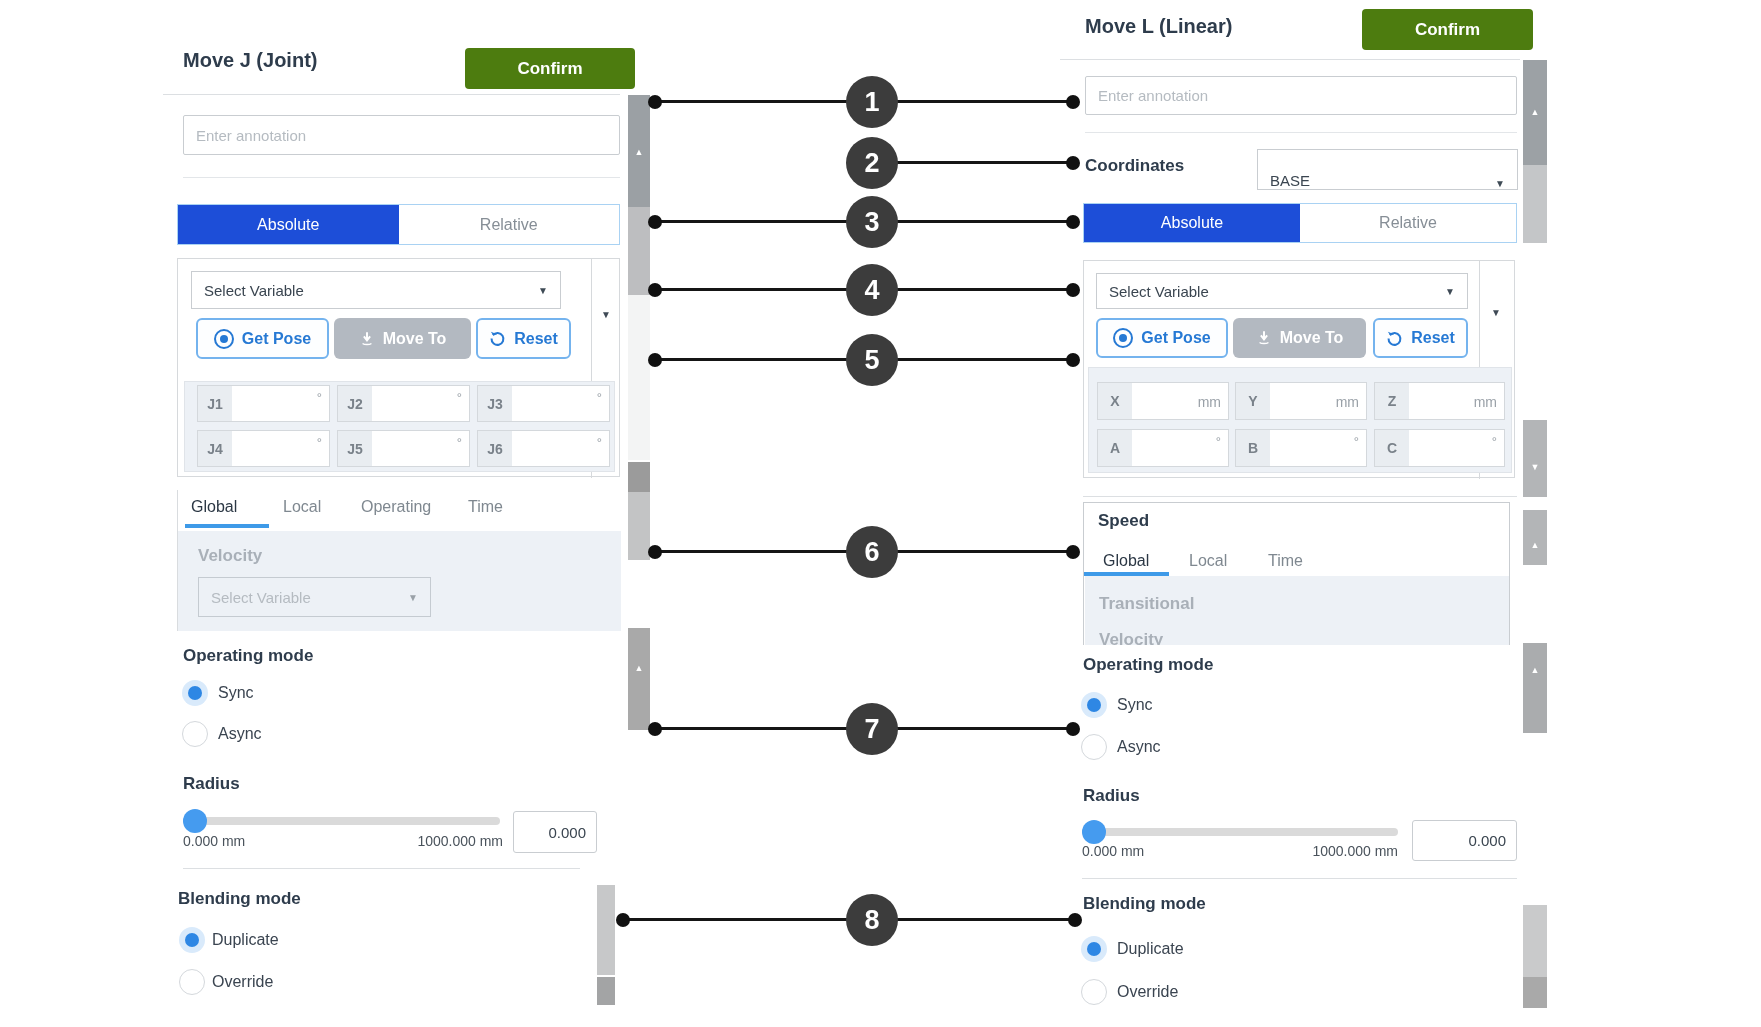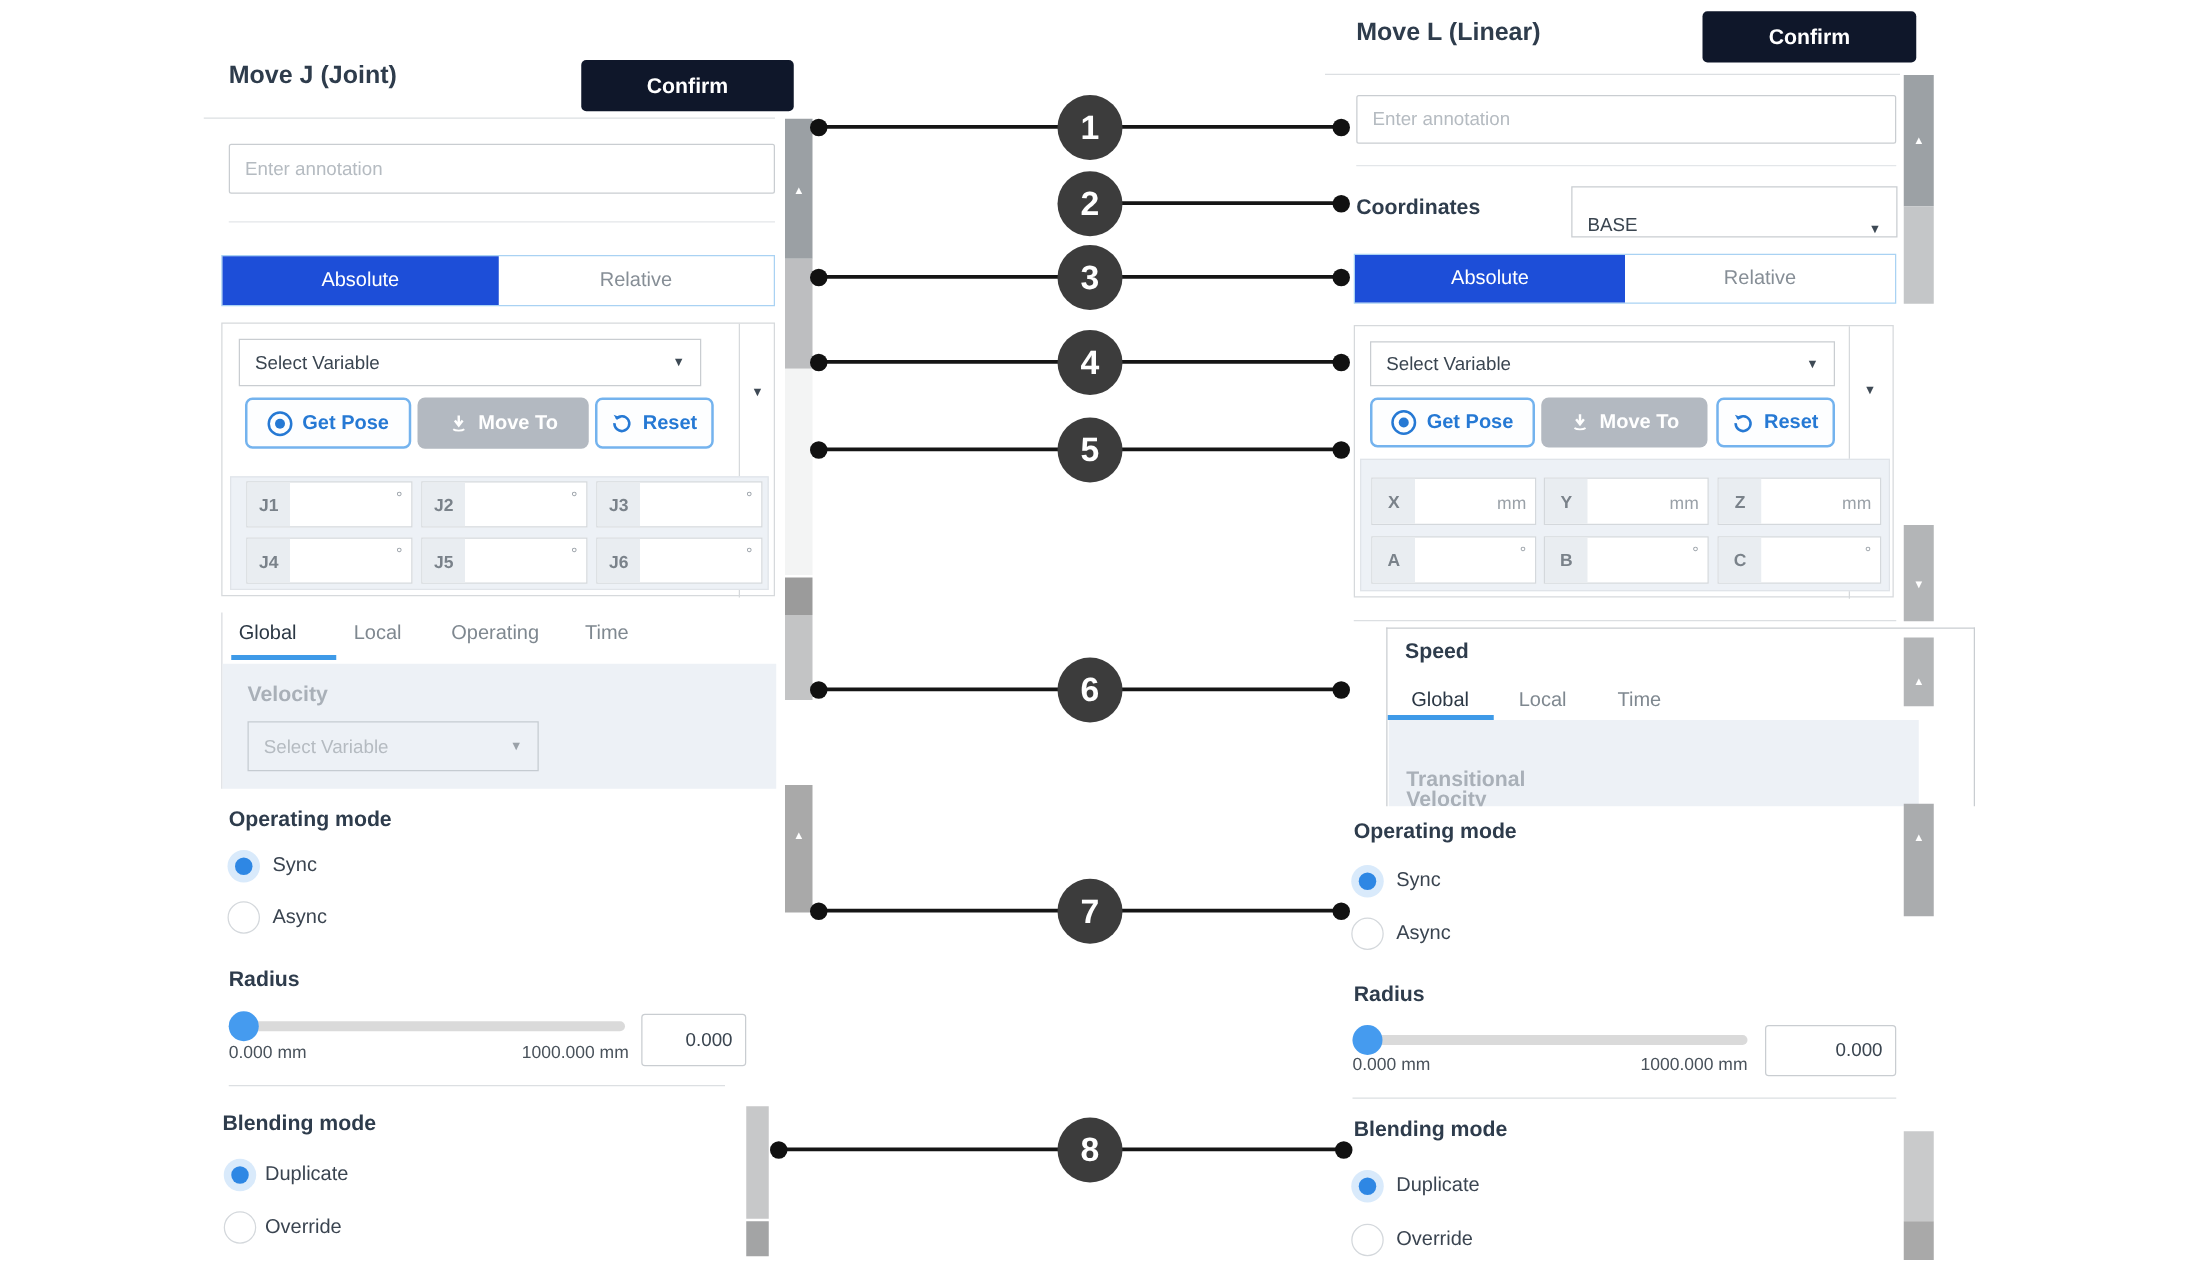--- a/index.html
+++ b/index.html
@@ -1,20 +1,20 @@
 <!DOCTYPE html>
 <html><head>
 <meta charset="utf-8">
 <style>
   html,body{margin:0;padding:0;background:#fff;}
   #stage{position:relative;width:1761px;height:1027px;background:#fff;overflow:hidden;
          font-family:"Liberation Sans","DejaVu Sans",sans-serif;color:#32404E;}
   .abs{position:absolute;}
   .title{font-size:20px;font-weight:bold;color:#2E3C4C;}
-  .confirm{background:#0f172a;border-radius:4px;color:#fff;font-weight:bold;font-size:17px;
+  .confirm{background:#4d7c0f;border-radius:4px;color:#fff;font-weight:bold;font-size:17px;
            display:flex;align-items:center;justify-content:center;cursor:pointer;}
   .hr{background:#DCDFE2;height:1px;}
   .tinput{border:1px solid #C9CDD1;border-radius:2px;background:#fff;font-size:15px;color:#3A4550;
           padding:0 0 0 12px;box-sizing:border-box;font-family:inherit;outline:none;}
   .tinput::placeholder{color:#B5BBC1;opacity:1;}
   .seg{display:flex;border:1px solid #A9D2F3;box-sizing:border-box;background:#fff;}
   .seg .half{flex:1;display:flex;align-items:center;justify-content:center;font-size:16px;cursor:pointer;}
   .seg .on{background:#1d4ed8;color:#fff;}
   .seg .off{color:#868E96;}
   .group{border:1px solid #D6D9DC;box-sizing:border-box;background:#fff;}
@@ -272,28 +272,28 @@
         </div>
       <div class="pfield" style="left:285px;top:61px;width:131px;height:38px;">
         <span class="lab">C</span>
         <span class="unit">°</span>
         </div>
     </div>
   </div>
 
   <div class="abs hr" style="left:1083px;top:496px;width:434px;"></div>
 
-  <div class="abs clip" style="left:1109px;top:502px;width:471px;height:143px;border:1px solid #C9CDD1;border-bottom:none;box-sizing:border-box;">
+  <div class="abs clip" style="left:1083px;top:502px;width:427px;height:143px;border:1px solid #C9CDD1;border-bottom:none;box-sizing:border-box;">
     <div class="abs heading" style="left:14px;top:8px;">Speed</div>
     <span class="abs tablbl tab-on" style="left:19px;top:49px;">Global</span>
     <span class="abs tablbl tab-off" style="left:105px;top:49px;">Local</span>
     <span class="abs tablbl tab-off" style="left:184px;top:49px;">Time</span>
     <div class="abs tabline" style="left:0;top:69px;width:85px;"></div>
     <div class="abs lightbody" style="left:1px;top:73px;width:424px;height:70px;">
-      <span class="abs dislabel" style="left:14px;top:18px;margin-top:20px;">Transitional</span>
+      <span class="abs dislabel" style="left:14px;top:18px;">Transitional</span>
       <span class="abs dislabel" style="left:14px;top:54px;">Velocity</span>
     </div>
   </div>
 
   <div class="abs heading" style="left:1083px;top:655px;">Operating mode</div>
   <div class="abs radio sel" style="left:1081px;top:692px;"></div>
   <span class="abs rlabel" style="left:1117px;top:696px;">Sync</span>
   <div class="abs radio" style="left:1081px;top:734px;"></div>
   <span class="abs rlabel" style="left:1117px;top:738px;">Async</span>
 

